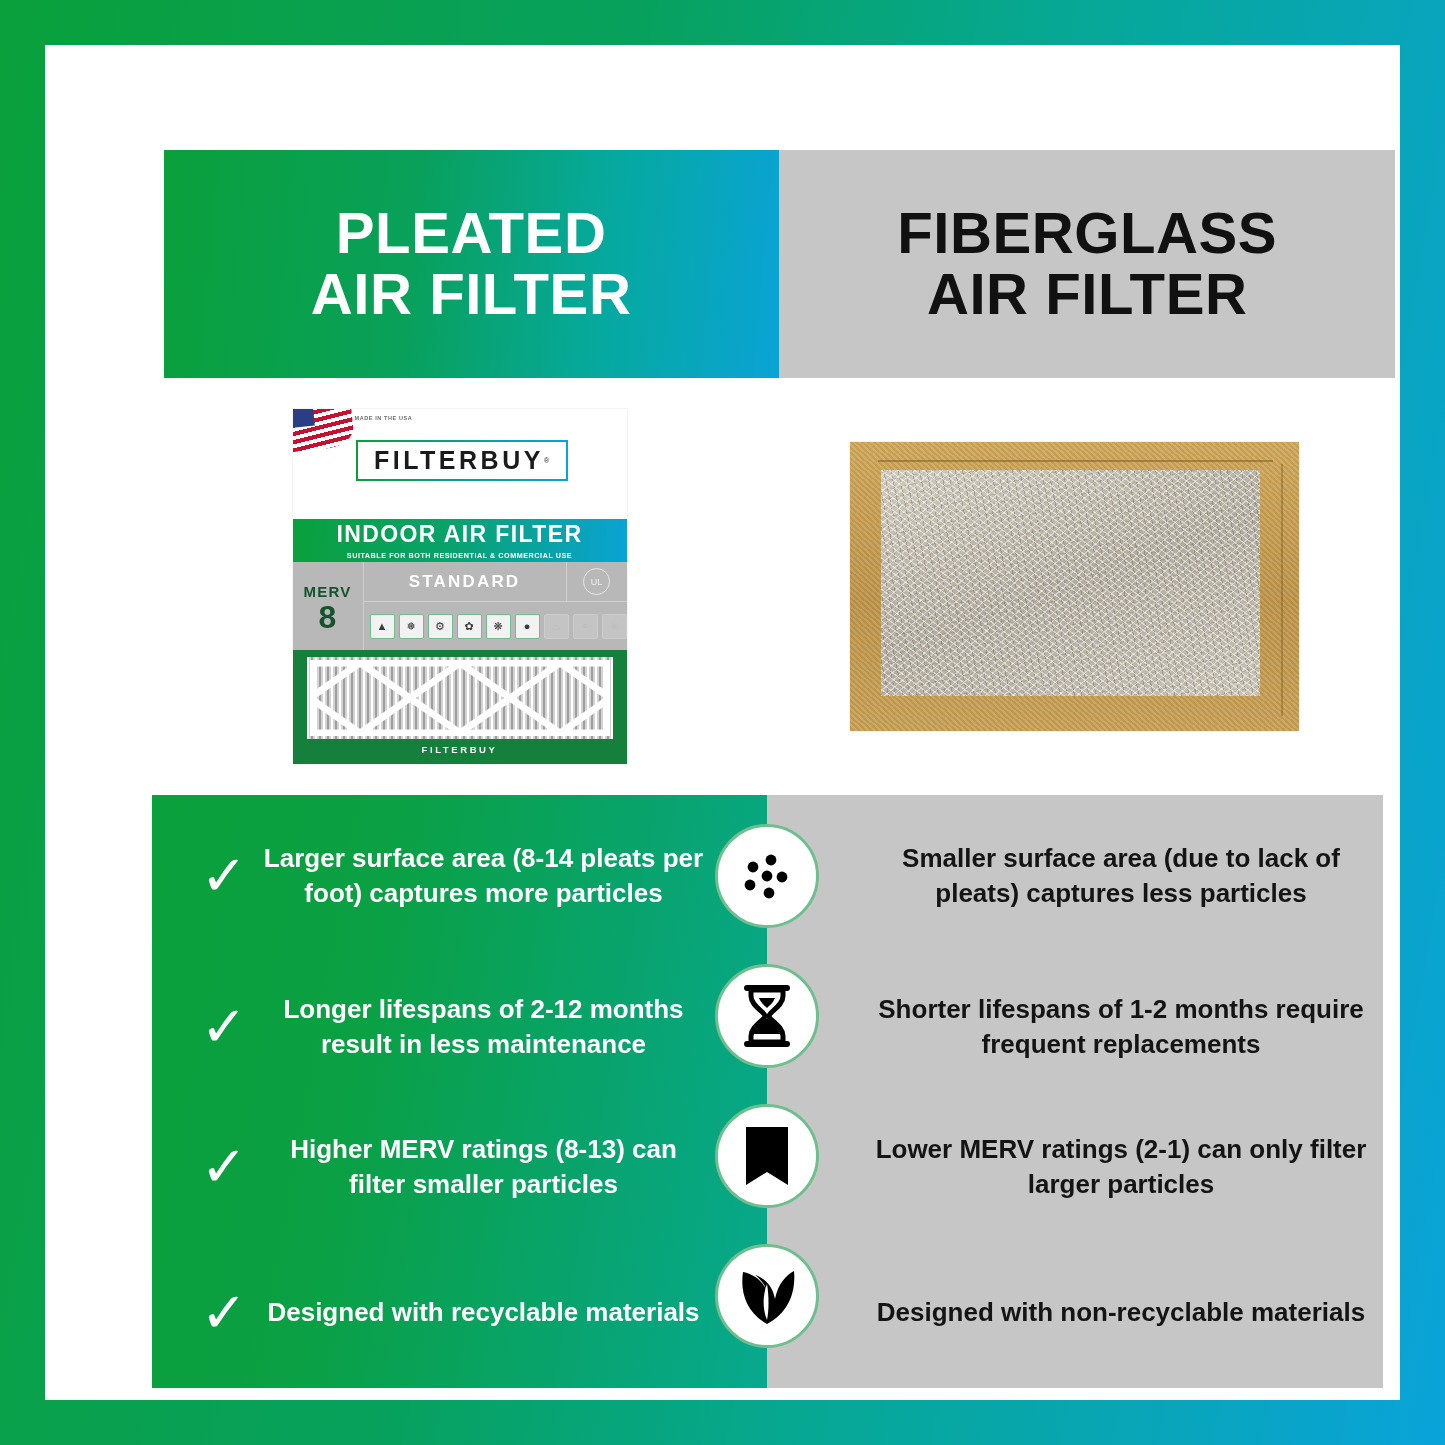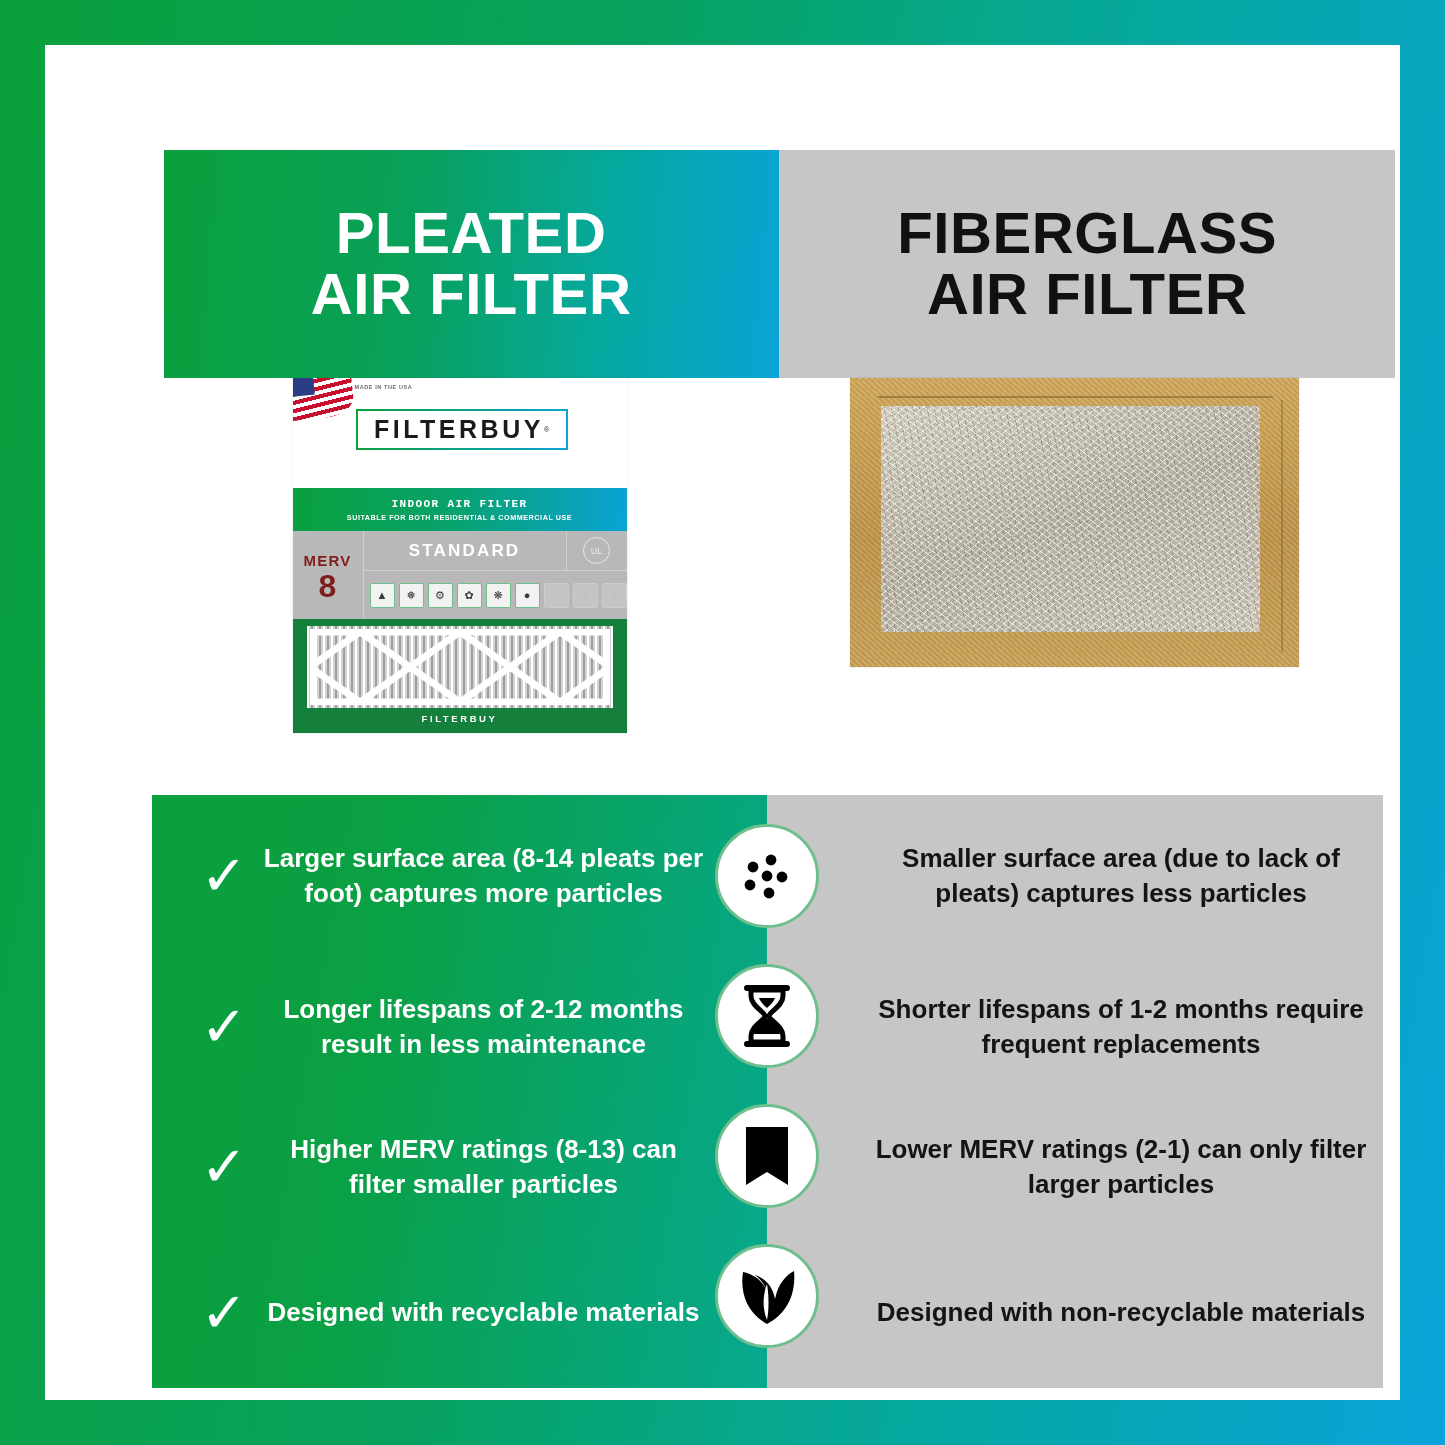--- a/index.html
+++ b/index.html
@@ -66,21 +66,21 @@
   
   .product-row {
     position: absolute;
     left: 0; top: 228px;
     width: 1231px; height: 417px;
     background: #ffffff;
     display: flex;
   }
   .prod-cell {
     width: 615px; height: 417px;
-    display: flex; justify-content: center;
+    display: flex; align-items: center; justify-content: center;
   }
 
   
   .box {
     position: relative;
     width: 334px; height: 355px;
     background: #ffffff;
     box-shadow: 0 0 1px rgba(0,0,0,.25);
     overflow: hidden;
     font-family: "Liberation Sans", sans-serif;
@@ -123,39 +123,39 @@
   .logo-tm { font-size: 7px; vertical-align: super; color: #1b1b1b; }
 
   .box-band {
     position: absolute; left: 0; top: 110px;
     width: 334px; height: 43px;
     background: linear-gradient(95deg, #0aa03c 0%, #08a269 45%, #0aa3d6 100%);
     display: flex; flex-direction: column;
     align-items: center; justify-content: center;
   }
   .band-main {
-    color: #ffffff; font-size: 11px; font-weight: 700; letter-spacing: 1.4px; font-family: Liberation Mono, monospace;
+    color: #ffffff; font-size: 23px; font-weight: 700; letter-spacing: 1.4px;
   }
   .band-sub {
     color: #ffffff; font-size: 7.2px; font-weight: 700; letter-spacing: .55px;
     margin-top: 3px;
   }
 
   .box-spec {
     position: absolute; left: 0; top: 153px;
     width: 334px; height: 88px;
     background: #b8b8b8;
     display: flex;
   }
   .merv-cell {
     width: 70px; height: 92px;
     border-right: 1px solid #cfcfcf;
     display: flex; flex-direction: column;
     align-items: center; justify-content: center;
-    color: #7f1d1d;
+    color: #14532d;
   }
   .merv-label { font-size: 15px; font-weight: 700; letter-spacing: 1.2px; }
   .merv-value { font-size: 32px; font-weight: 700; line-height: 1; margin-top: 1px; }
   .spec-right { flex: 1; display: flex; flex-direction: column; }
   .std-row { height: 40px; display: flex; }
   .std-name {
     flex: 1; display: flex; align-items: center; justify-content: center;
     color: #ffffff; font-size: 17px; font-weight: 700; letter-spacing: 2.2px;
     border-right: 1px solid #cfcfcf; border-bottom: 1px solid #cfcfcf;
   }

